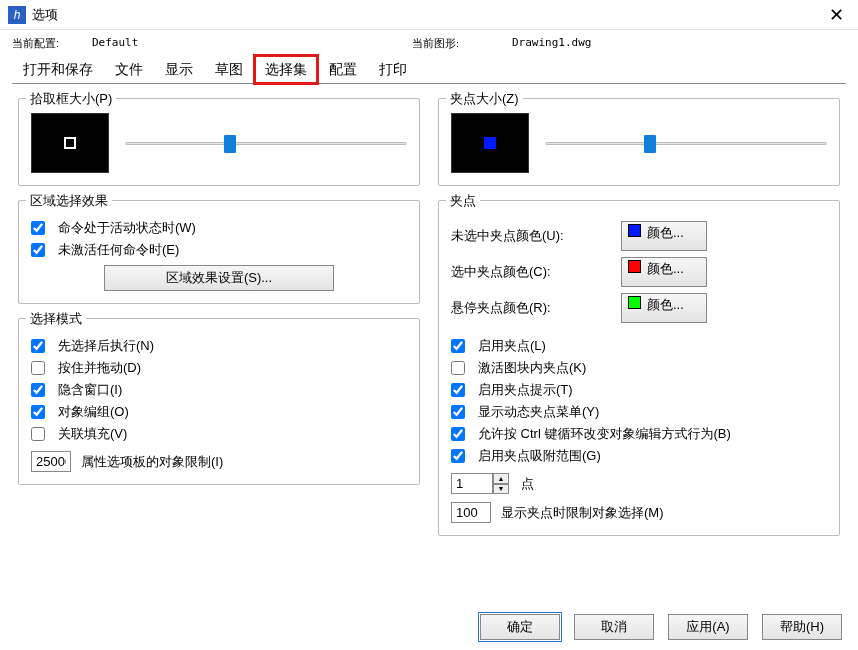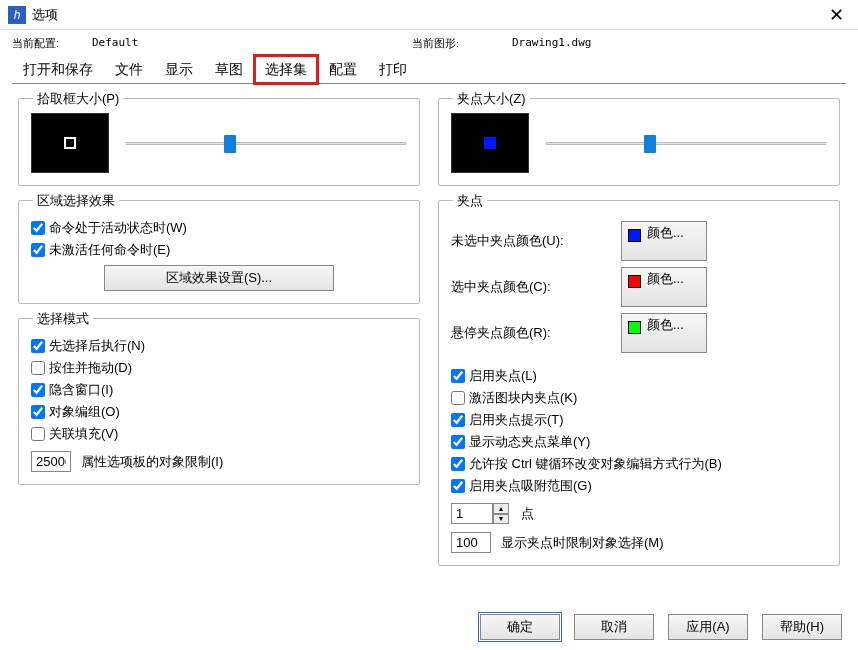--- a/index.html
+++ b/index.html
@@ -77,21 +77,21 @@
     }
     .group {
       border: 1px solid #bbb;
       border-radius: 2px;
       padding: 14px 12px 12px 12px;
       position: relative;
     }
     .group > .group-title {
       position: absolute;
       top: -9px;
-      left: 14px;
+      left: 7px;
       background: #fff;
       padding: 0 4px;
       font-size: 13px;
     }
     .preview-row {
       display: flex;
       align-items: center;
       gap: 16px;
     }
     .preview-box {
@@ -125,21 +125,21 @@
       position: absolute;
       top: 2px;
       width: 12px;
       height: 18px;
       background: #0f7edc;
       border-radius: 1px;
     }
     .chk-row {
       display: flex;
       align-items: center;
-      gap: 4px;
+      gap: 13px;
       margin: 4px 0;
     }
     .chk-row input[type=checkbox] {
       width: 14px; height: 14px;
     }
     .chk-row label { cursor: default; }
     .btn {
       background: linear-gradient(#f6f6f6, #e4e4e4);
       border: 1px solid #888;
       padding: 3px 14px;
@@ -158,24 +158,24 @@
     }
     .dotted { outline: 1px dotted #333; outline-offset: 0; }
     .color-row {
       display: flex;
       align-items: center;
       gap: 10px;
       margin: 6px 0;
     }
     .color-row .clabel { flex: 0 0 160px; }
     .color-btn {
-      display: flex; align-items: flex-end; gap: 6px;
+      display: flex; align-items: flex-start; gap: 6px;
       border: 1px solid #888;
       background: linear-gradient(#f6f6f6, #e4e4e4);
-      padding: 2px 10px 18px 6px;
+      padding: 2px 10px 8px 6px;
       cursor: pointer;
       font-size: 13px;
       min-width: 86px;
     }
     .swatch {
       width: 13px; height: 13px;
       border: 1px solid #000;
     }
     .num-input {
       width: 40px;

